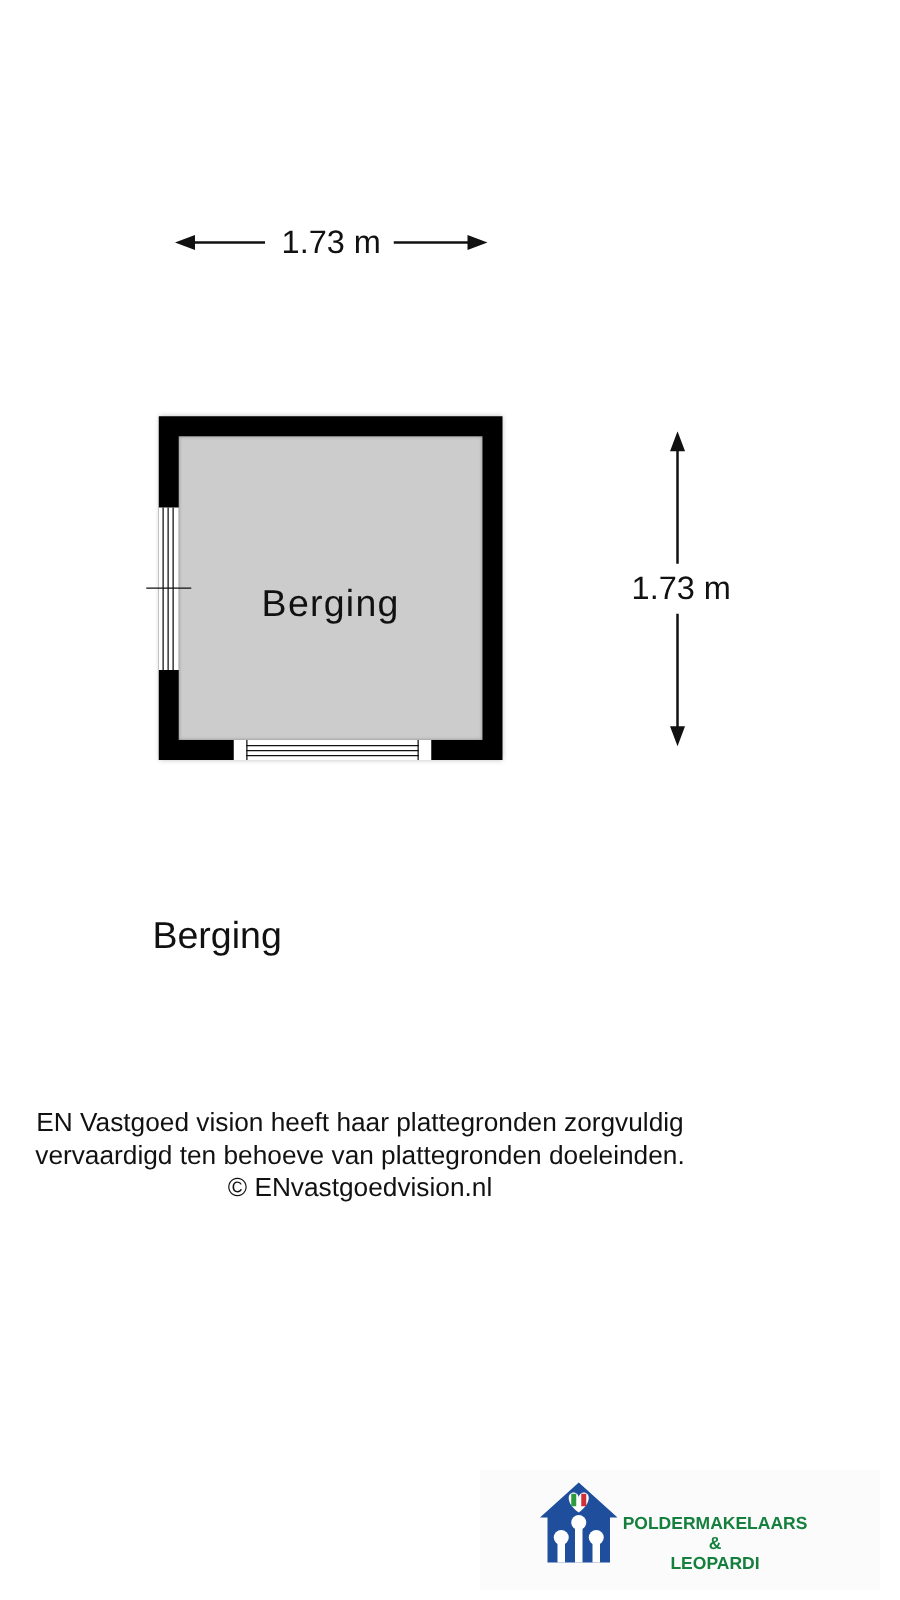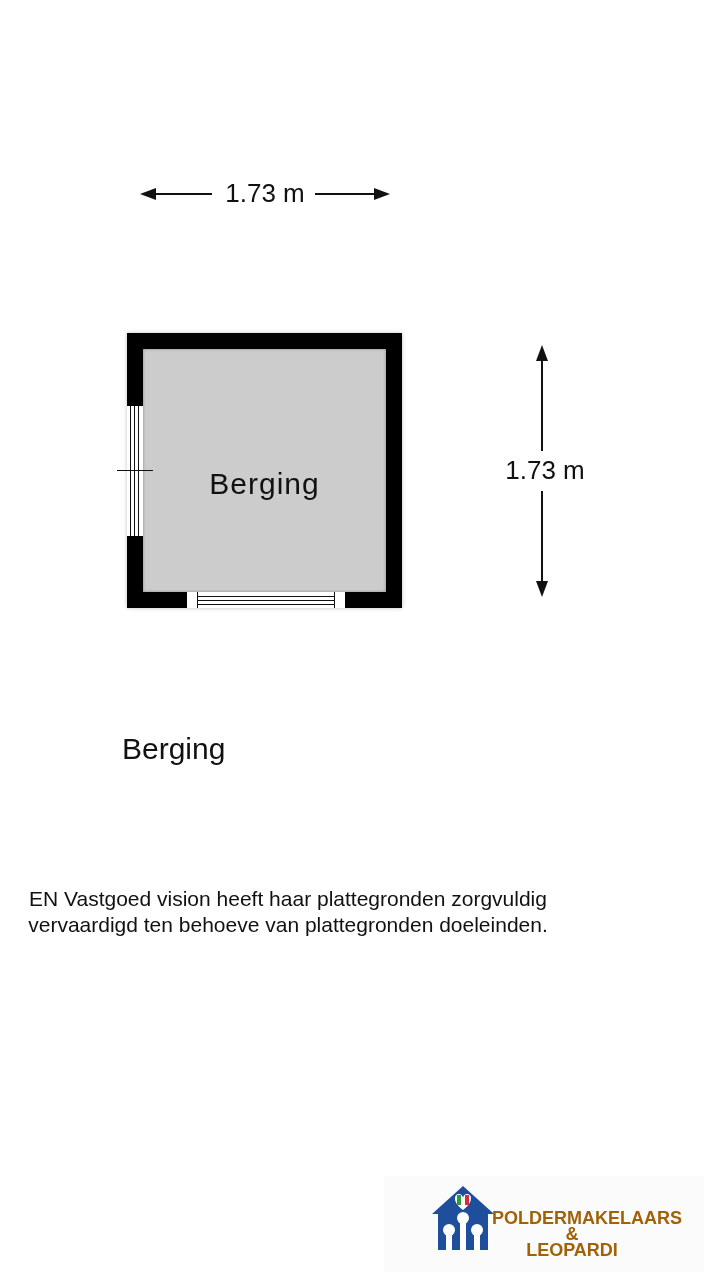--- a/index.html
+++ b/index.html
@@ -17,21 +17,21 @@
   .room-label { position: absolute; left: 0; right: 0; top: 118px; text-align: center; font-size: 30px; letter-spacing: 1px; }
   .win-left { position: absolute; left: 0; top: 73px; width: 16px; height: 130px; background: #fff; }
   .win-left .bar { position: absolute; top: 0; bottom: 0; width: 1px; background: #111; }
   .win-bottom { position: absolute; left: 60px; bottom: 0; width: 158px; height: 16px; background: #fff; }
   .win-bottom .bar { position: absolute; left: 10px; right: 10px; height: 1px; background: #111; }
   .win-bottom .cap { position: absolute; top: 0; bottom: 0; width: 1px; background: #111; }
   .tick { position: absolute; left: -10px; top: 137px; width: 36px; height: 1px; background: #111; }
   .caption { left: 122px; top: 732px; font-size: 30px; }
   .disclaimer { left: 0; width: 576px; top: 886px; text-align: center; font-size: 21px; line-height: 26px; }
   .logo { left: 384px; top: 1176px; width: 320px; height: 96px; background: #fbfbfb; }
-  .logo-text { position: absolute; left: 108px; top: 34px; color: #a16207; font-weight: bold; font-size: 18px; line-height: 16px; text-align: center; width: 160px; }
+  .logo-text { position: absolute; left: 108px; top: 34px; color: #15803d; font-weight: bold; font-size: 14px; line-height: 16px; text-align: center; width: 160px; }
 </style>
 </head>
 <body>
 
 <div class="abs dim-h">
   <svg class="abs" style="left:0;top:8px" width="250" height="20">
     <line x1="12" y1="10" x2="72" y2="10" stroke="#111" stroke-width="2"></line>
     <polygon points="0,10 16,4 16,16" fill="#111"></polygon>
     <line x1="175" y1="10" x2="236" y2="10" stroke="#111" stroke-width="2"></line>
     <polygon points="250,10 234,4 234,16" fill="#111"></polygon>
@@ -66,20 +66,21 @@
     <div class="cap" style="left:10px"></div>
     <div class="cap" style="right:10px"></div>
   </div>
 </div>
 
 <div class="abs caption">Berging</div>
 
 <div class="abs disclaimer">
   <div>EN Vastgoed vision heeft haar plattegronden zorgvuldig</div>
   <div>vervaardigd ten behoeve van plattegronden doeleinden.</div>
+  <div>© ENvastgoedvision.nl</div>
 </div>
 
 <div class="abs logo">
   <svg class="abs" style="left:48px;top:8px" width="62" height="68">
     <polygon points="31,2 62,30 56,30 56,66 6,66 6,30 0,30" fill="#1e4e9c"></polygon>
     <path d="M31,26 C20,18 22,10 27,10 C29,10 31,12 31,14 C31,12 33,10 35,10 C40,10 42,18 31,26 Z" fill="#fff"></path>
     <rect x="25" y="11" width="4" height="10" fill="#2e9b3e"></rect>
     <rect x="33" y="11" width="4" height="10" fill="#d0303a"></rect>
     <circle cx="31" cy="34" r="6" fill="#fff"></circle>
     <circle cx="17" cy="46" r="6" fill="#fff"></circle>

